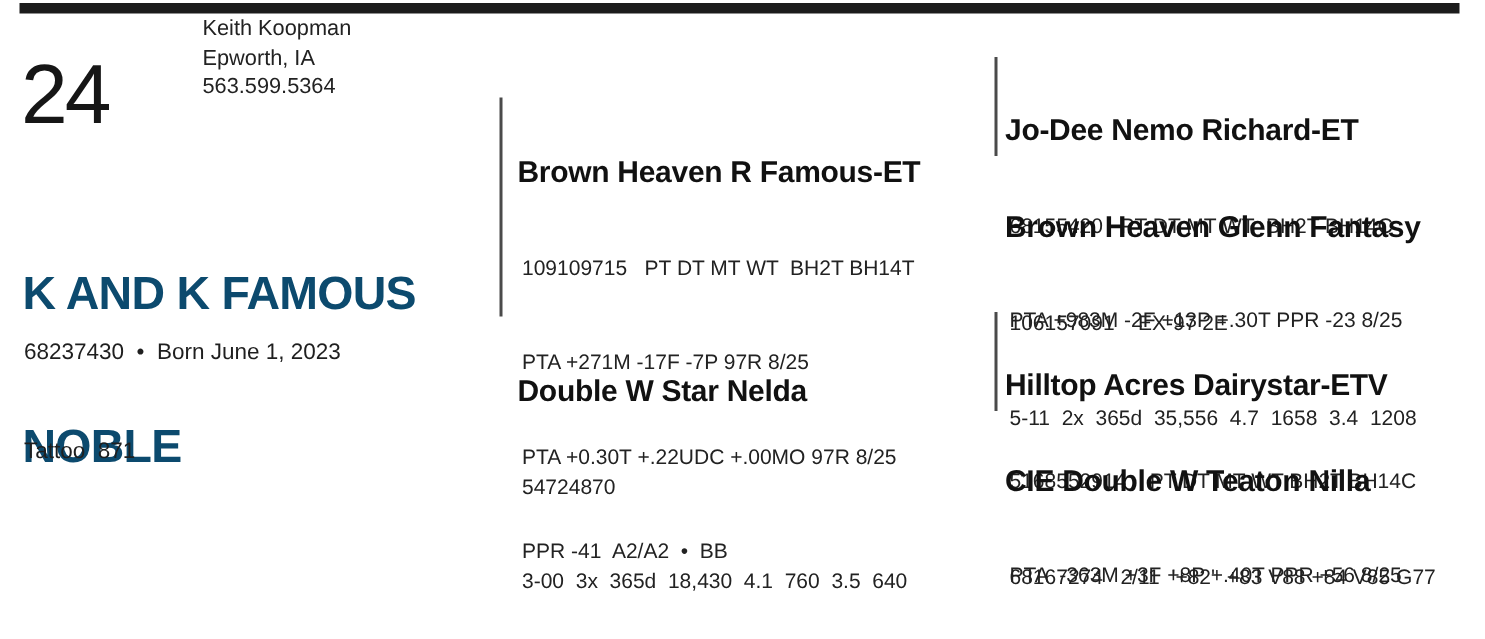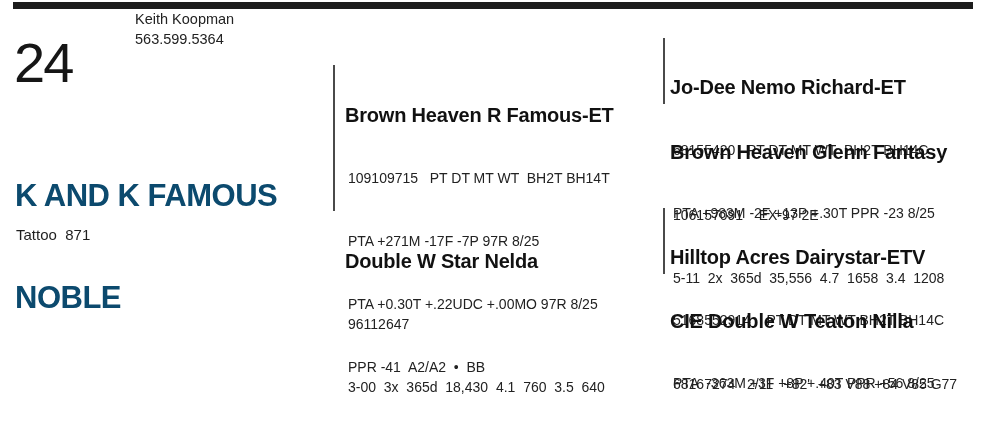--- a/index.html
+++ b/index.html
@@ -80,47 +80,49 @@
 <body>
 
 <div class="page">
 
   <div class="topbar"></div>
 
   <div class="lot">24</div>
 
   <div class="consignor">
     <div>Keith Koopman</div>
+    <div>Epworth, IA</div>
     <div>563.599.5364</div>
   </div>
 
   <div class="animal-name">
     <div>K AND K FAMOUS</div>
     <div>NOBLE</div>
   </div>
 
   <div class="animal-id">
+    <div>68237430  •  Born June 1, 2023</div>
     <div>Tattoo  871</div>
   </div>
 
   <div class="vrule" id="rule-sire"></div>
   <div class="vrule" id="rule-sires-sire"></div>
   <div class="vrule" id="rule-dams-sire"></div>
 
   <div class="ped" style="left:345px; top:63px;">
     <div class="ped-name">Brown Heaven R Famous-ET</div>
     <div class="ped-line">109109715   PT DT MT WT  BH2T BH14T</div>
     <div class="ped-line">PTA +271M -17F -7P 97R 8/25</div>
     <div class="ped-line">PTA +0.30T +.22UDC +.00MO 97R 8/25</div>
     <div class="ped-line">PPR -41  A2/A2  •  BB</div>
   </div>
 
   <div class="ped" style="left:345px; top:209px;">
     <div class="ped-name">Double W Star Nelda</div>
-    <div class="ped-line">96112647</div>
+    <div class="ped-line">54724870</div>
     <div class="ped-line">3-00  3x  365d  18,430  4.1  760  3.5  640</div>
   </div>
 
   <div class="ped" style="left:670px; top:35px;">
     <div class="ped-name">Jo-Dee Nemo Richard-ET</div>
     <div class="ped-line">68155420   PT DT MT WT  BH2T BH14C</div>
     <div class="ped-line">PTA +983M -2F +13P +.30T PPR -23 8/25</div>
   </div>
 
   <div class="ped" style="left:670px; top:100px;">

